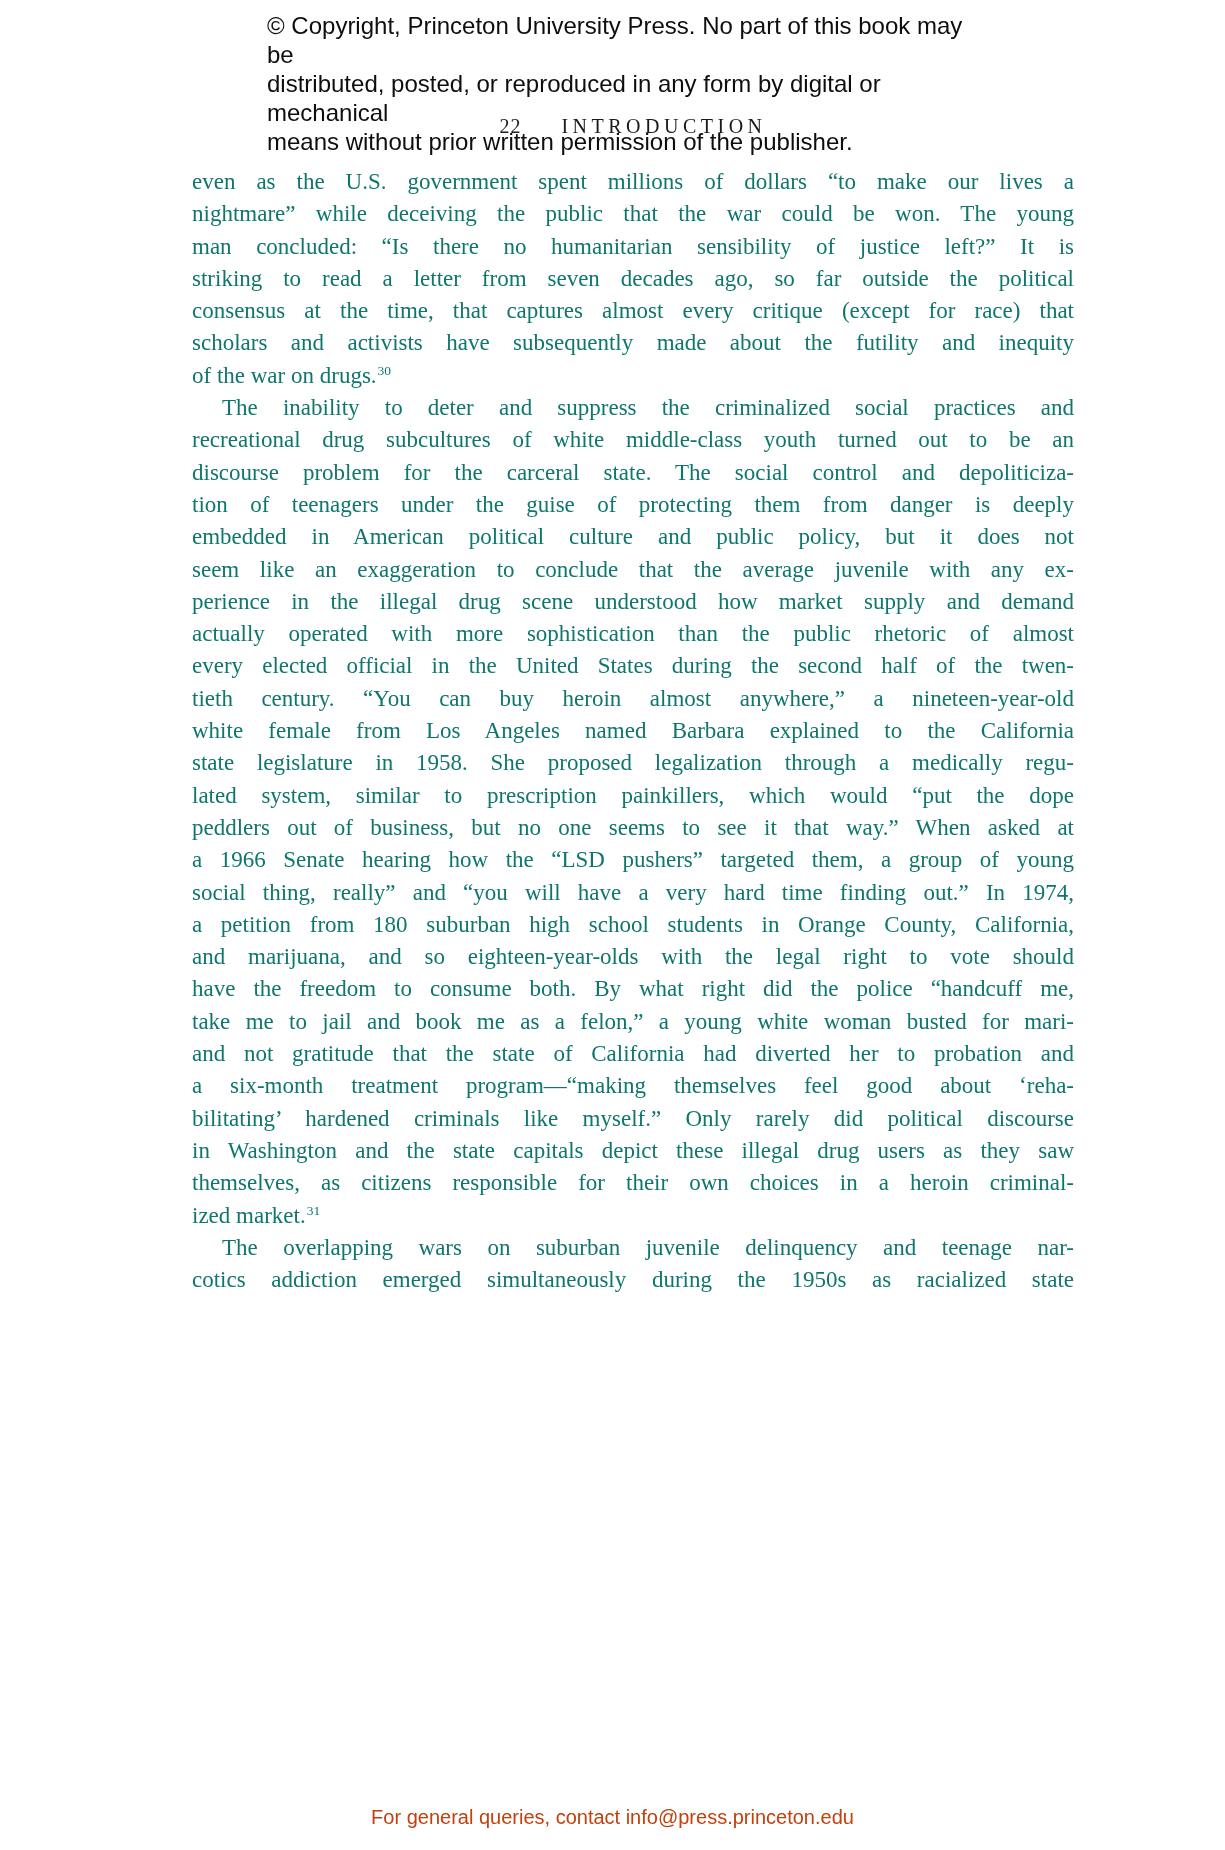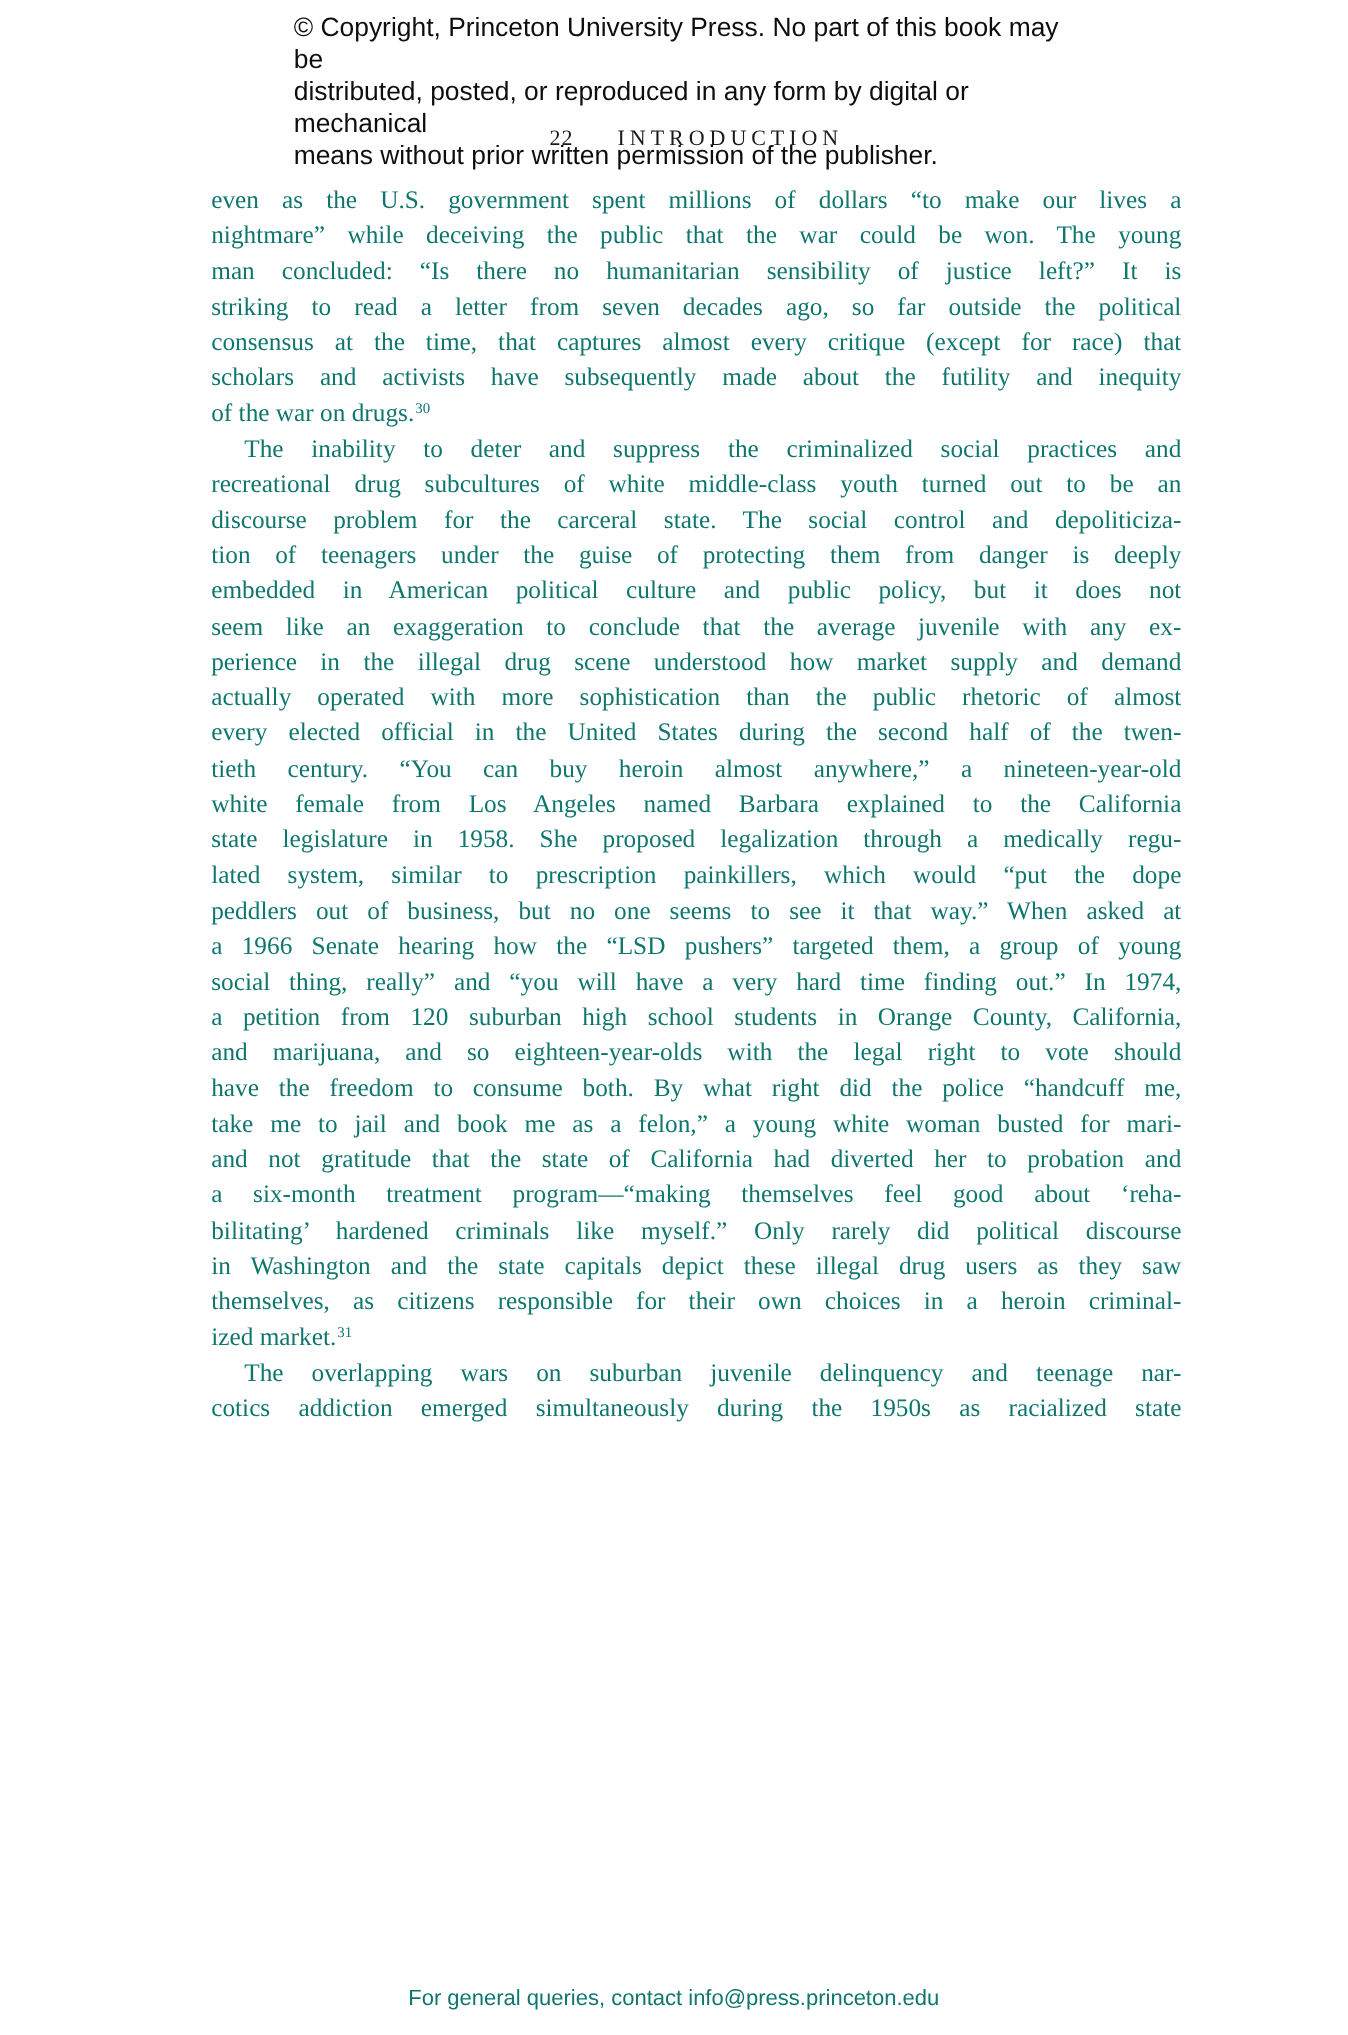--- a/index.html
+++ b/index.html
@@ -62,21 +62,21 @@
   }
   .footer {
     position: absolute;
     top: 1804px;
     left: 0;
     width: 1225px;
     text-align: center;
     font-family: "Liberation Sans", sans-serif;
     font-size: 20px;
     line-height: 26px;
-    color: #0f766e;
+    color: #c2410c;
   }
 </style>
 </head>
 <body>
 
 <div class="copyright">
   <div>© Copyright, Princeton University Press. No part of this book may be</div>
   <div>distributed, posted, or reproduced in any form by digital or mechanical</div>
   <div>means without prior written permission of the publisher.</div>
 </div>
@@ -105,21 +105,21 @@
       <div class="line just"><span>perience in the illegal drug scene understood how market supply and demand</span></div>
       <div class="line just"><span>actually operated with more sophistication than the public rhetoric of almost</span></div>
       <div class="line just"><span>every elected official in the United States during the second half of the twen-</span></div>
       <div class="line just"><span>tieth century. “You can buy heroin almost anywhere,” a nineteen-year-old</span></div>
       <div class="line just"><span>white female from Los Angeles named Barbara explained to the California</span></div>
       <div class="line just"><span>state legislature in 1958. She proposed legalization through a medically regu-</span></div>
       <div class="line just"><span>lated system, similar to prescription painkillers, which would “put the dope</span></div>
       <div class="line just"><span>peddlers out of business, but no one seems to see it that way.” When asked at</span></div>
       <div class="line just"><span>a 1966 Senate hearing how the “LSD pushers” targeted them, a group of young</span></div>
       <div class="line just"><span>social thing, really” and “you will have a very hard time finding out.” In 1974,</span></div>
-      <div class="line just"><span>a petition from 120 suburban high school students in Orange County, California,</span></div>
+      <div class="line just"><span>a petition from 180 suburban high school students in Orange County, California,</span></div>
       <div class="line just"><span>and marijuana, and so eighteen-year-olds with the legal right to vote should</span></div>
       <div class="line just"><span>have the freedom to consume both. By what right did the police “handcuff me,</span></div>
       <div class="line just"><span>take me to jail and book me as a felon,” a young white woman busted for mari-</span></div>
       <div class="line just"><span>and not gratitude that the state of California had diverted her to probation and</span></div>
       <div class="line just"><span>a six-month treatment program—“making themselves feel good about ‘reha-</span></div>
       <div class="line just"><span>bilitating’ hardened criminals like myself.” Only rarely did political discourse</span></div>
       <div class="line just"><span>in Washington and the state capitals depict these illegal drug users as they saw</span></div>
       <div class="line just"><span>themselves, as citizens responsible for their own choices in a heroin criminal-</span></div>
       <div class="line flush"><span>ized market.</span><sup class="noteref">31</sup></div>
     </div>

